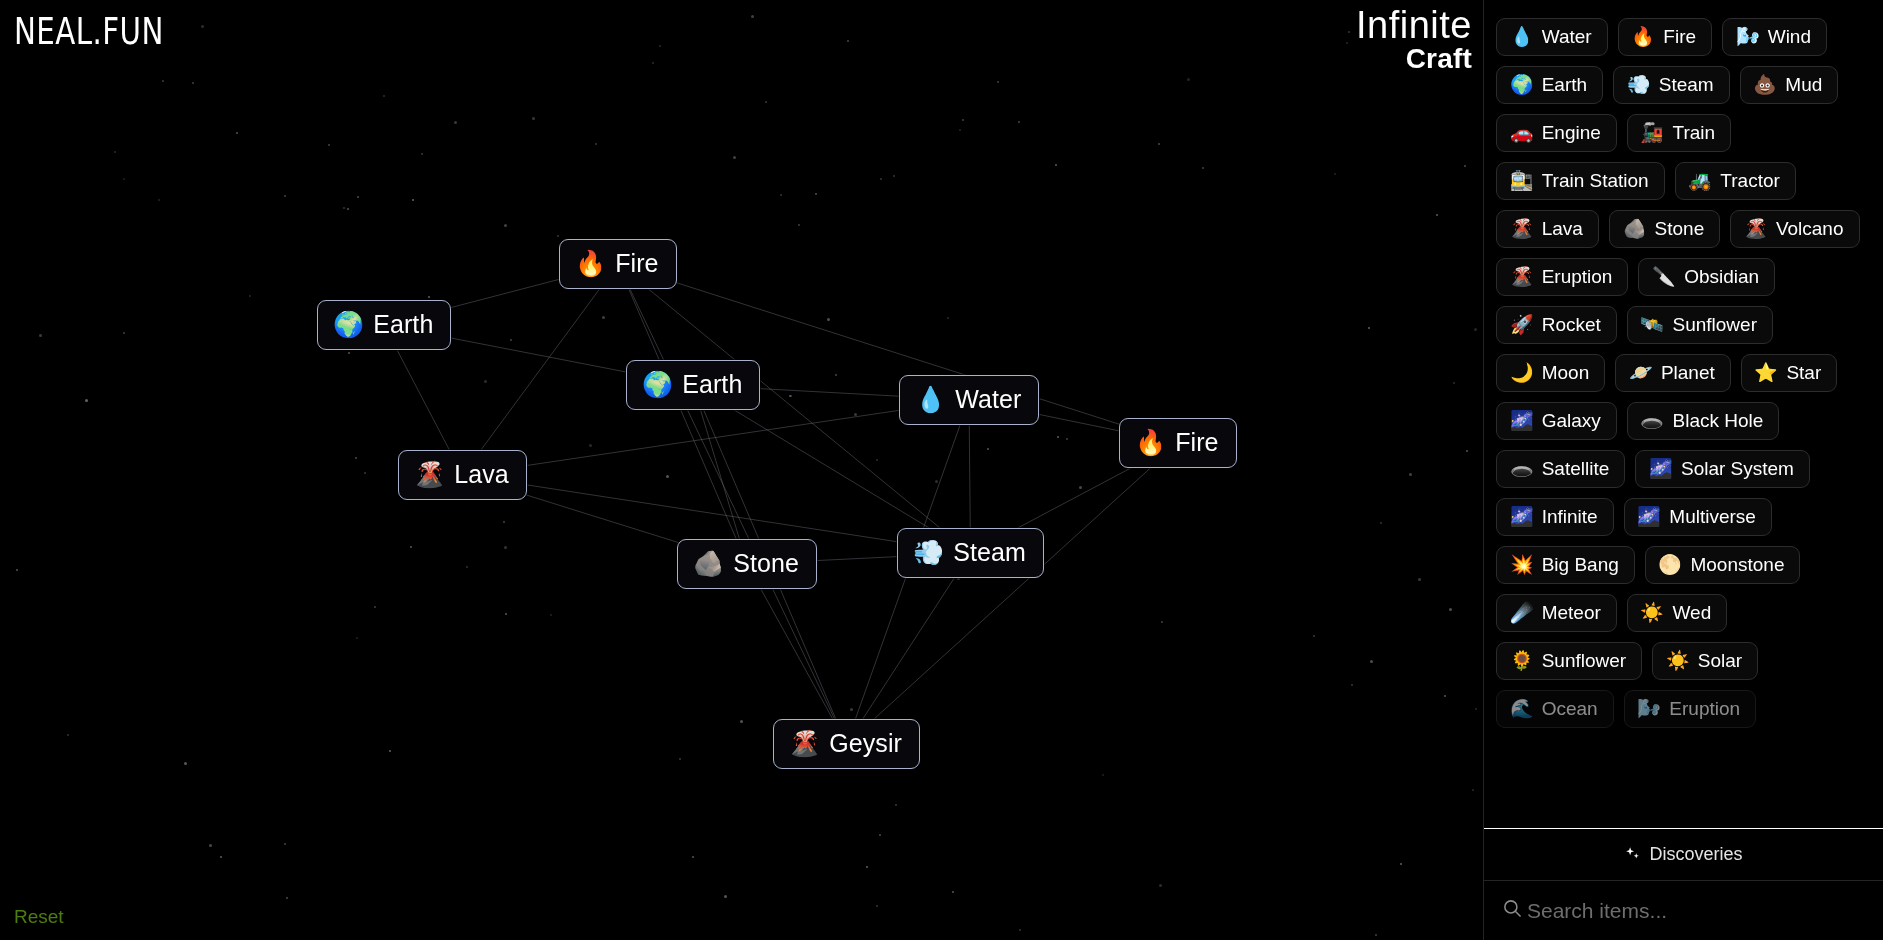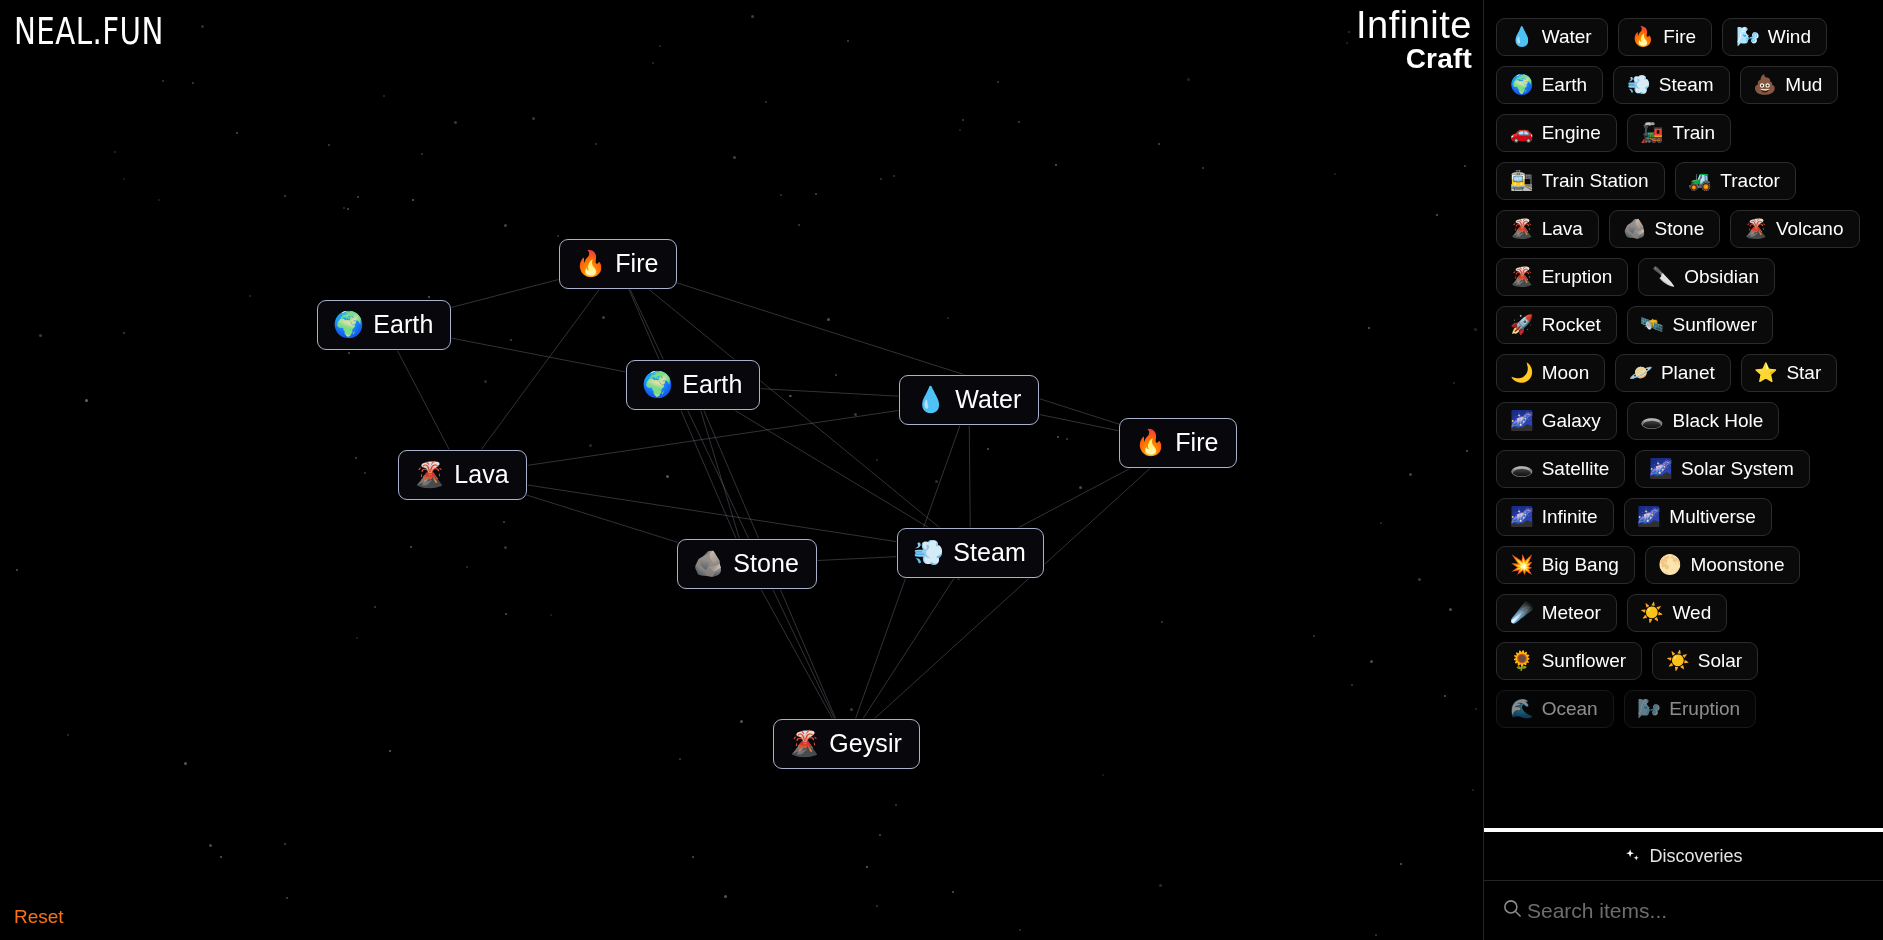--- a/index.html
+++ b/index.html
@@ -52,21 +52,21 @@
     position: absolute; right: 411px; top: 6px;
     text-align: right; color: #fff; user-select: none;
     line-height: 1.02;
   }
   #game-title .t1 { display: block; font-size: 38px; font-weight: 300; letter-spacing: .5px; }
   #game-title .t2 { display: block; font-size: 28px; font-weight: 700; letter-spacing: .2px; }
 
   
   #reset {
     position: absolute; left: 14px; bottom: 12px;
-    color: #f97316; font-size: 19px; cursor: pointer; user-select: none;
+    color: #4d7c0f; font-size: 19px; cursor: pointer; user-select: none;
   }
   #canvas-tools {
     position: absolute; right: 30px; bottom: 11px;
     display: flex; align-items: center; gap: 26px;
   }
   #canvas-tools .tool { width: 30px; height: 32px; cursor: pointer; opacity: .92; }
   #canvas-tools svg { display: block; width: 100%; height: 100%; }
 
   
   #sidebar {
@@ -91,21 +91,21 @@
     border: 1.4px solid #2c2c2c;
     border-radius: 9px;
     color: #fff; font-size: 19px; line-height: 1; white-space: nowrap;
     cursor: pointer;
   }
   .chip .emo { font-size: 19px; line-height: 1; }
   .chip.faded { opacity: .55; }
 
   #sidebar-footer {
     flex: 0 0 auto;
-    border-top: 4px solid #ffffff;
+    border-top: 1px solid #ffffff;
     display: flex; height: 52px; text-decoration: underline;
   }
   .footer-btn {
     flex: 1 1 50%;
     display: flex; align-items: center; justify-content: center; gap: 8px;
     color: #e4e4e4; font-size: 18px; cursor: pointer; user-select: none;
   }
   .footer-btn + .footer-btn { border-left: 1px solid #242424; }
   .footer-btn svg { width: 17px; height: 17px; display: block; }
 

